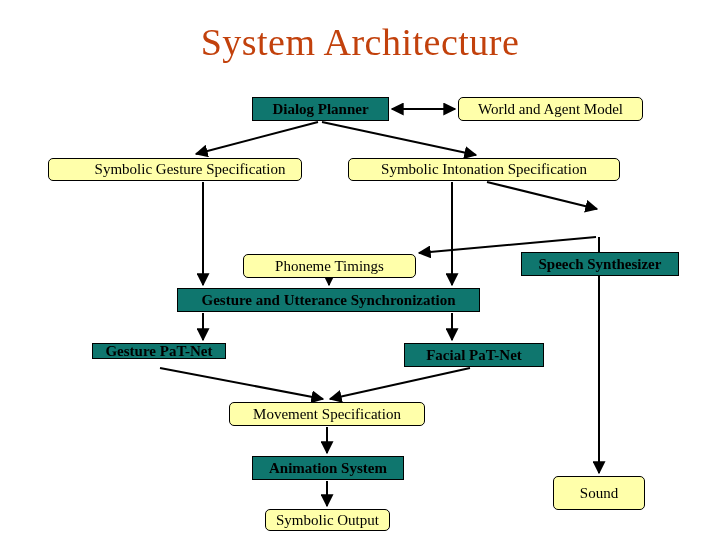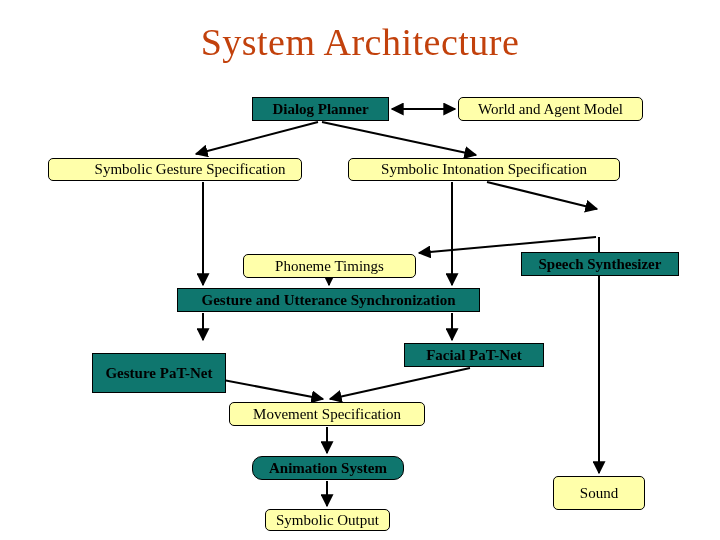--- a/index.html
+++ b/index.html
@@ -110,30 +110,30 @@
       </div>
       <div class="node-box white" style="left: 521px; top: 212px; width: 158px; height: 24px; margin-top: 40px;">
         <span>Speech Synthesizer</span>
       </div>
       <div class="node-box yellow" style="left: 243px; top: 254px; width: 173px; height: 24px;">
         <span>Phoneme Timings</span>
       </div>
       <div class="node-box white" style="left: 177px; top: 288px; width: 303px; height: 24px;">
         <span>Gesture and Utterance Synchronization</span>
       </div>
-      <div class="node-box white" style="left: 92px; top: 353px; width: 134px; height: 40px;">
+      <div class="node-box white" style="left: 92px; top: 343px; width: 134px; height: 16px;">
         <span>Gesture PaT-Net</span>
       </div>
       <div class="node-box white" style="left: 404px; top: 343px; width: 140px; height: 24px;">
         <span>Facial PaT-Net</span>
       </div>
       <div class="node-box yellow" style="left: 229px; top: 402px; width: 196px; height: 24px;">
         <span>Movement Specification</span>
       </div>
-      <div class="node-box white" style="left: 252px; top: 456px; width: 152px; height: 24px; border-radius: 10px;">
+      <div class="node-box white" style="left: 252px; top: 456px; width: 152px; height: 24px;">
         <span>Animation System</span>
       </div>
       <div class="node-box yellow" style="left: 265px; top: 509px; width: 125px; height: 22px;">
         <span>Symbolic Output</span>
       </div>
       <div class="node-box yellow" style="left: 553px; top: 476px; width: 92px; height: 34px;">
         <span>Sound</span>
       </div>
     </div>
 

